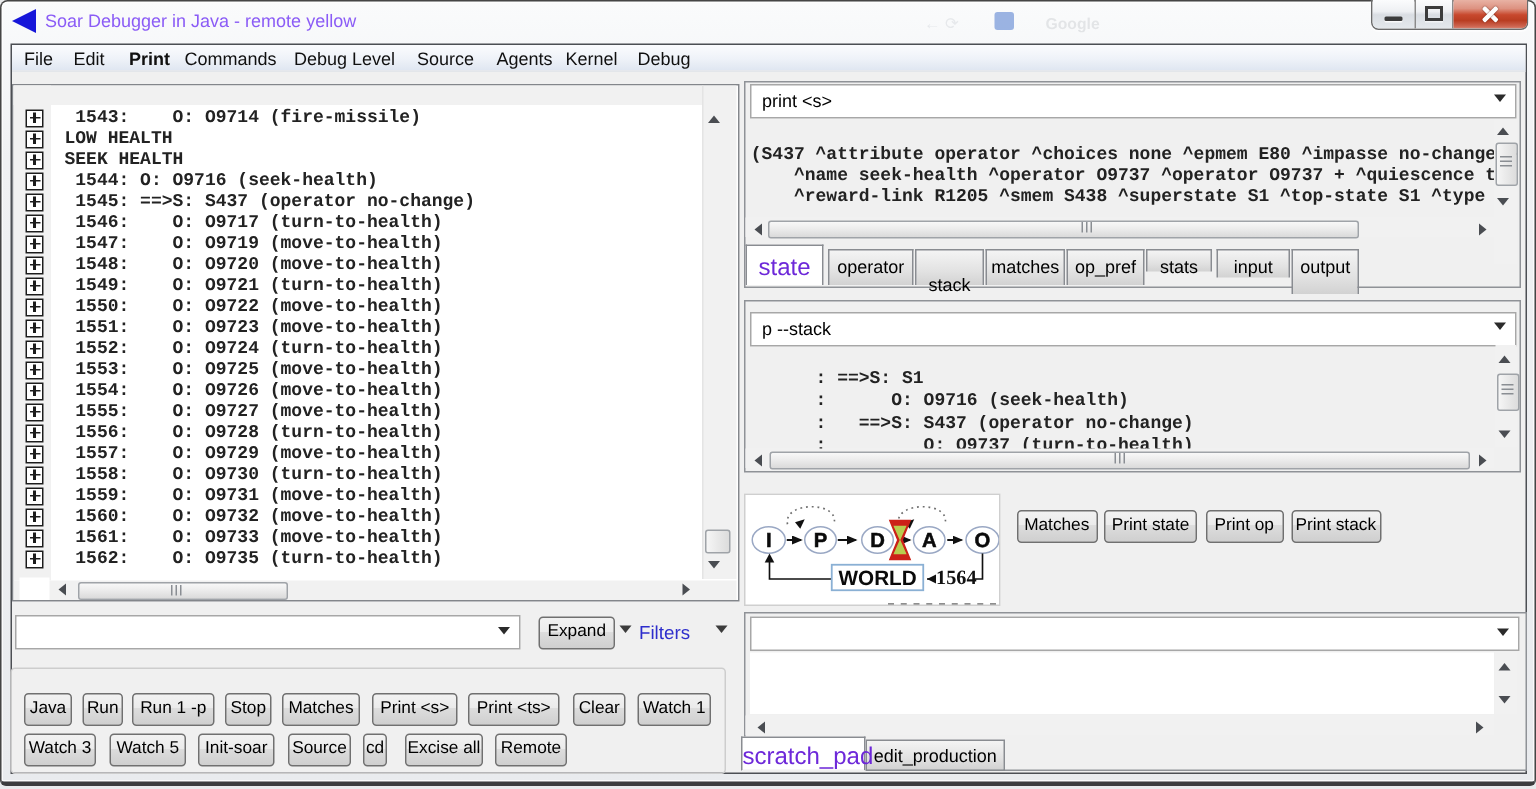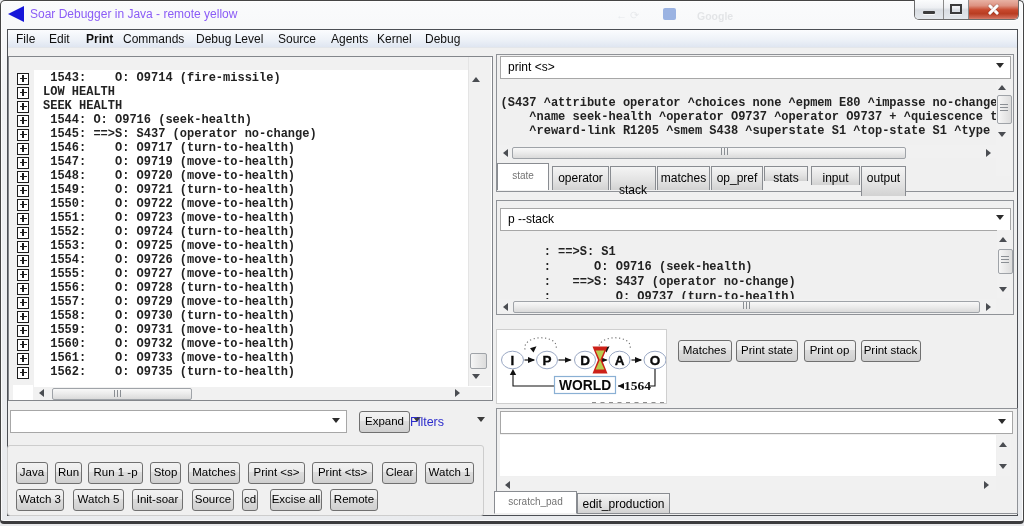--- a/index.html
+++ b/index.html
@@ -41,21 +41,21 @@
 .sbthumb{position:absolute;background:linear-gradient(90deg,#f6f6f6,#eaeaea 45%,#dcdcdc);border:1px solid #9fa3a8;border-radius:2px;}
 .sbthumbh{position:absolute;background:linear-gradient(180deg,#f8f8f8,#ececec 45%,#dadada);border:1px solid #9fa3a8;border-radius:2px;}
 .au{position:absolute;width:0;height:0;border-left:4.5px solid transparent;border-right:4.5px solid transparent;border-bottom:5px solid #4a4d52;}
 .ad{position:absolute;width:0;height:0;border-left:4.5px solid transparent;border-right:4.5px solid transparent;border-top:5px solid #4a4d52;}
 .al{position:absolute;width:0;height:0;border-top:4.5px solid transparent;border-bottom:4.5px solid transparent;border-right:5px solid #4a4d52;}
 .ar{position:absolute;width:0;height:0;border-top:4.5px solid transparent;border-bottom:4.5px solid transparent;border-left:5px solid #4a4d52;}
 .grip3v{position:absolute;width:8px;height:1px;background:#8a8e93;box-shadow:0 3px 0 #8a8e93,0 6px 0 #8a8e93;}
 .grip3h{position:absolute;width:1px;height:7px;background:#8a8e93;box-shadow:3px 0 0 #8a8e93,6px 0 0 #8a8e93;}
 
 .tab{position:absolute;border:1px solid #898c91;font-size:12px;color:#000;text-align:center;background:linear-gradient(180deg,#f4f4f4,#e2e2e2 60%,#d2d2d2);box-sizing:border-box;}
-.tabact{position:absolute;border:1px solid #898c91;font-size:10px;color:#737373;text-align:center;background:#fff;box-sizing:border-box;z-index:3;}
+.tabact{position:absolute;border:1px solid #898c91;font-size:16px;color:#6d28d9;text-align:center;background:#fff;box-sizing:border-box;z-index:3;}
 
 #diagram text{-webkit-font-smoothing:antialiased;}
 .mono{position:absolute;font-family:"Liberation Mono",monospace;font-size:12px;font-weight:bold;color:#222;white-space:pre;}
 </style>
 </head>
 <body>
 <div id="win">
  <div id="frame"></div>
  <div id="icon"></div>
  <div id="title">Soar Debugger in Java - remote yellow</div>
@@ -212,21 +212,21 @@
   <div class="abs" style="left:5px;top:355px;width:20px;height:15px;background:#fff;"></div>
   <div class="al" style="left:31px;top:359px;"></div>
   <div class="sbthumbh" style="left:44px;top:358px;width:138px;height:10px;"></div>
   <div class="grip3h" style="left:106px;top:360px;"></div>
   <div class="ar" style="left:447px;top:359px;"></div>
 
   <div class="combo" style="left:2px;top:380px;width:335px;height:21px;"></div>
   <div class="darr" style="left:324px;top:388px;"></div>
   <div class="btn" style="left:351px;top:380.5px;width:51px;height:22px;"><span>Expand</span></div>
   <div class="darr" style="left:405px;top:387px;border-top-color:#3c3c3c;"></div>
-  <div class="abs" style="left:402px;top:385px;font-size:12.5px;color:#2d2dcc;">Filters</div>
+  <div class="abs" style="left:418px;top:385px;font-size:12.5px;color:#2d2dcc;">Filters</div>
   <div class="darr" style="left:469px;top:387px;border-top-color:#3c3c3c;"></div>
 
   <div class="abs" style="left:-1px;top:415px;width:475px;height:68.5px;border:1px solid #cdcdcd;border-radius:3px;"></div>
   <div id="lbtns">
         <div class="btn" style="left:8px;top:431.5px;width:32px;height:22px;"><span>Java</span></div>
         <div class="btn" style="left:47px;top:431.5px;width:27px;height:22px;"><span>Run</span></div>
         <div class="btn" style="left:80px;top:431.5px;width:55px;height:22px;"><span>Run 1 -p</span></div>
         <div class="btn" style="left:142px;top:431.5px;width:31px;height:22px;"><span>Stop</span></div>
         <div class="btn" style="left:180px;top:431.5px;width:52px;height:22px;"><span>Matches</span></div>
         <div class="btn" style="left:240px;top:431.5px;width:57px;height:22px;"><span>Print &lt;s&gt;</span></div>

